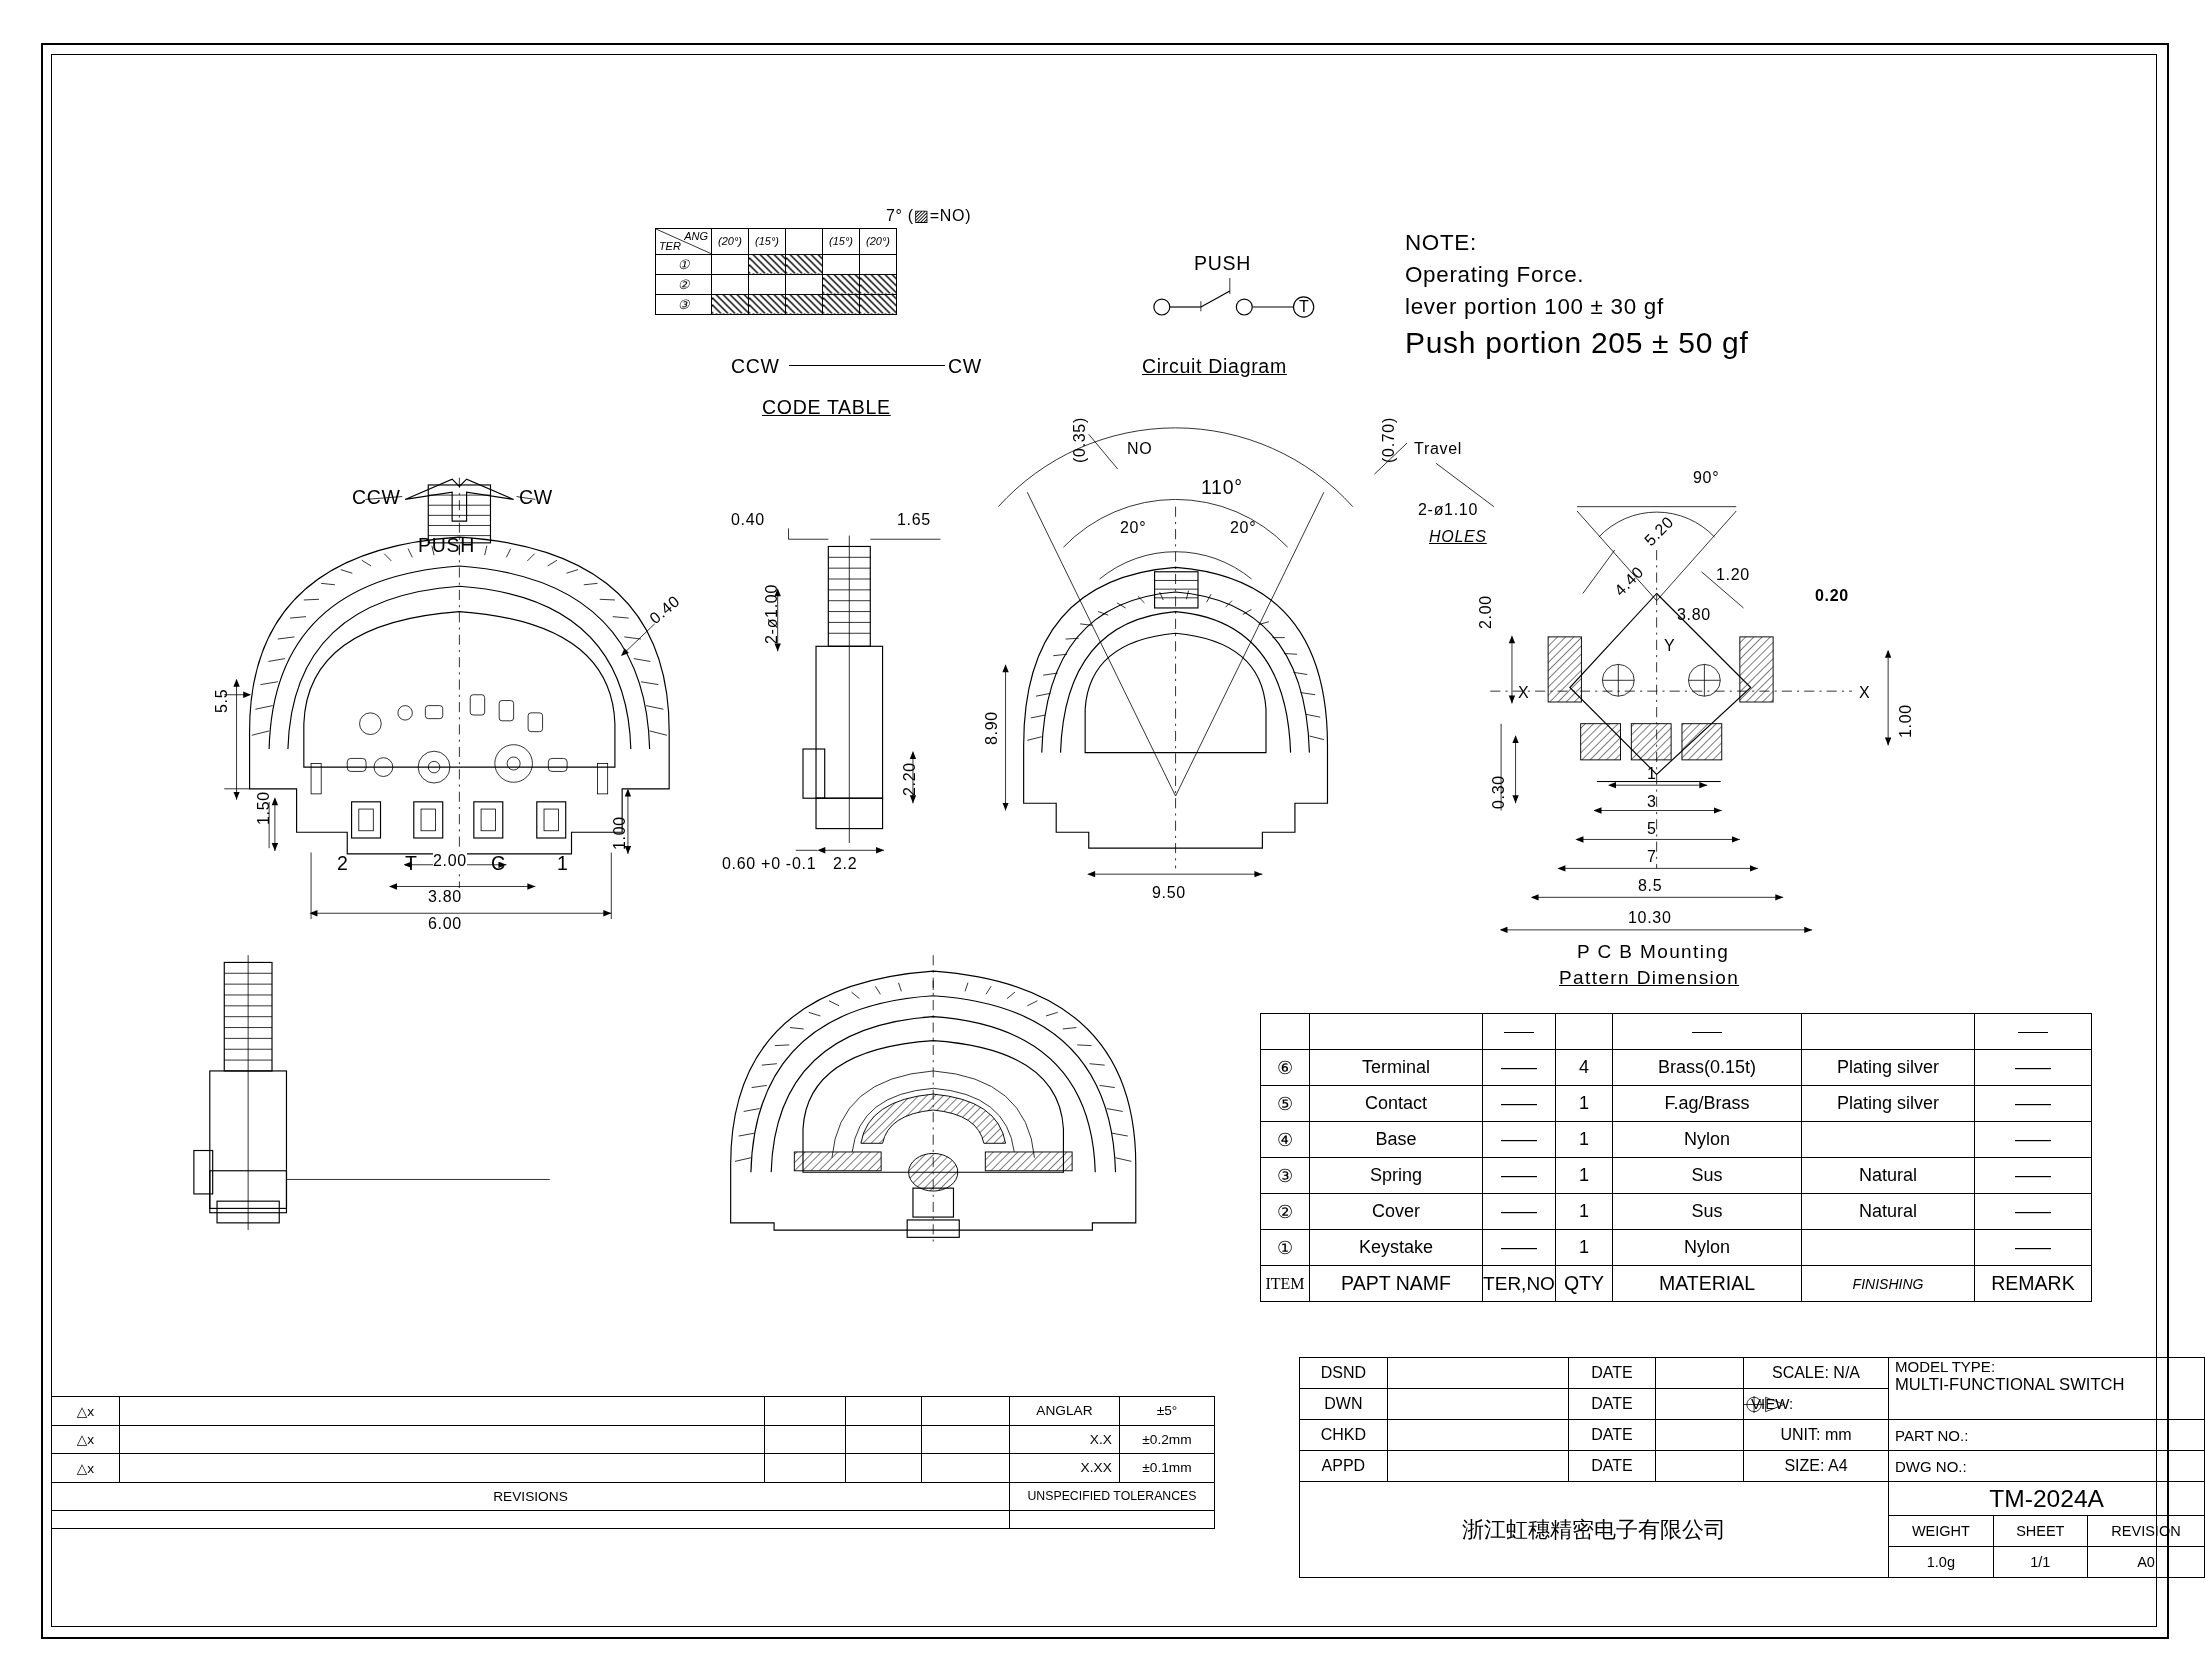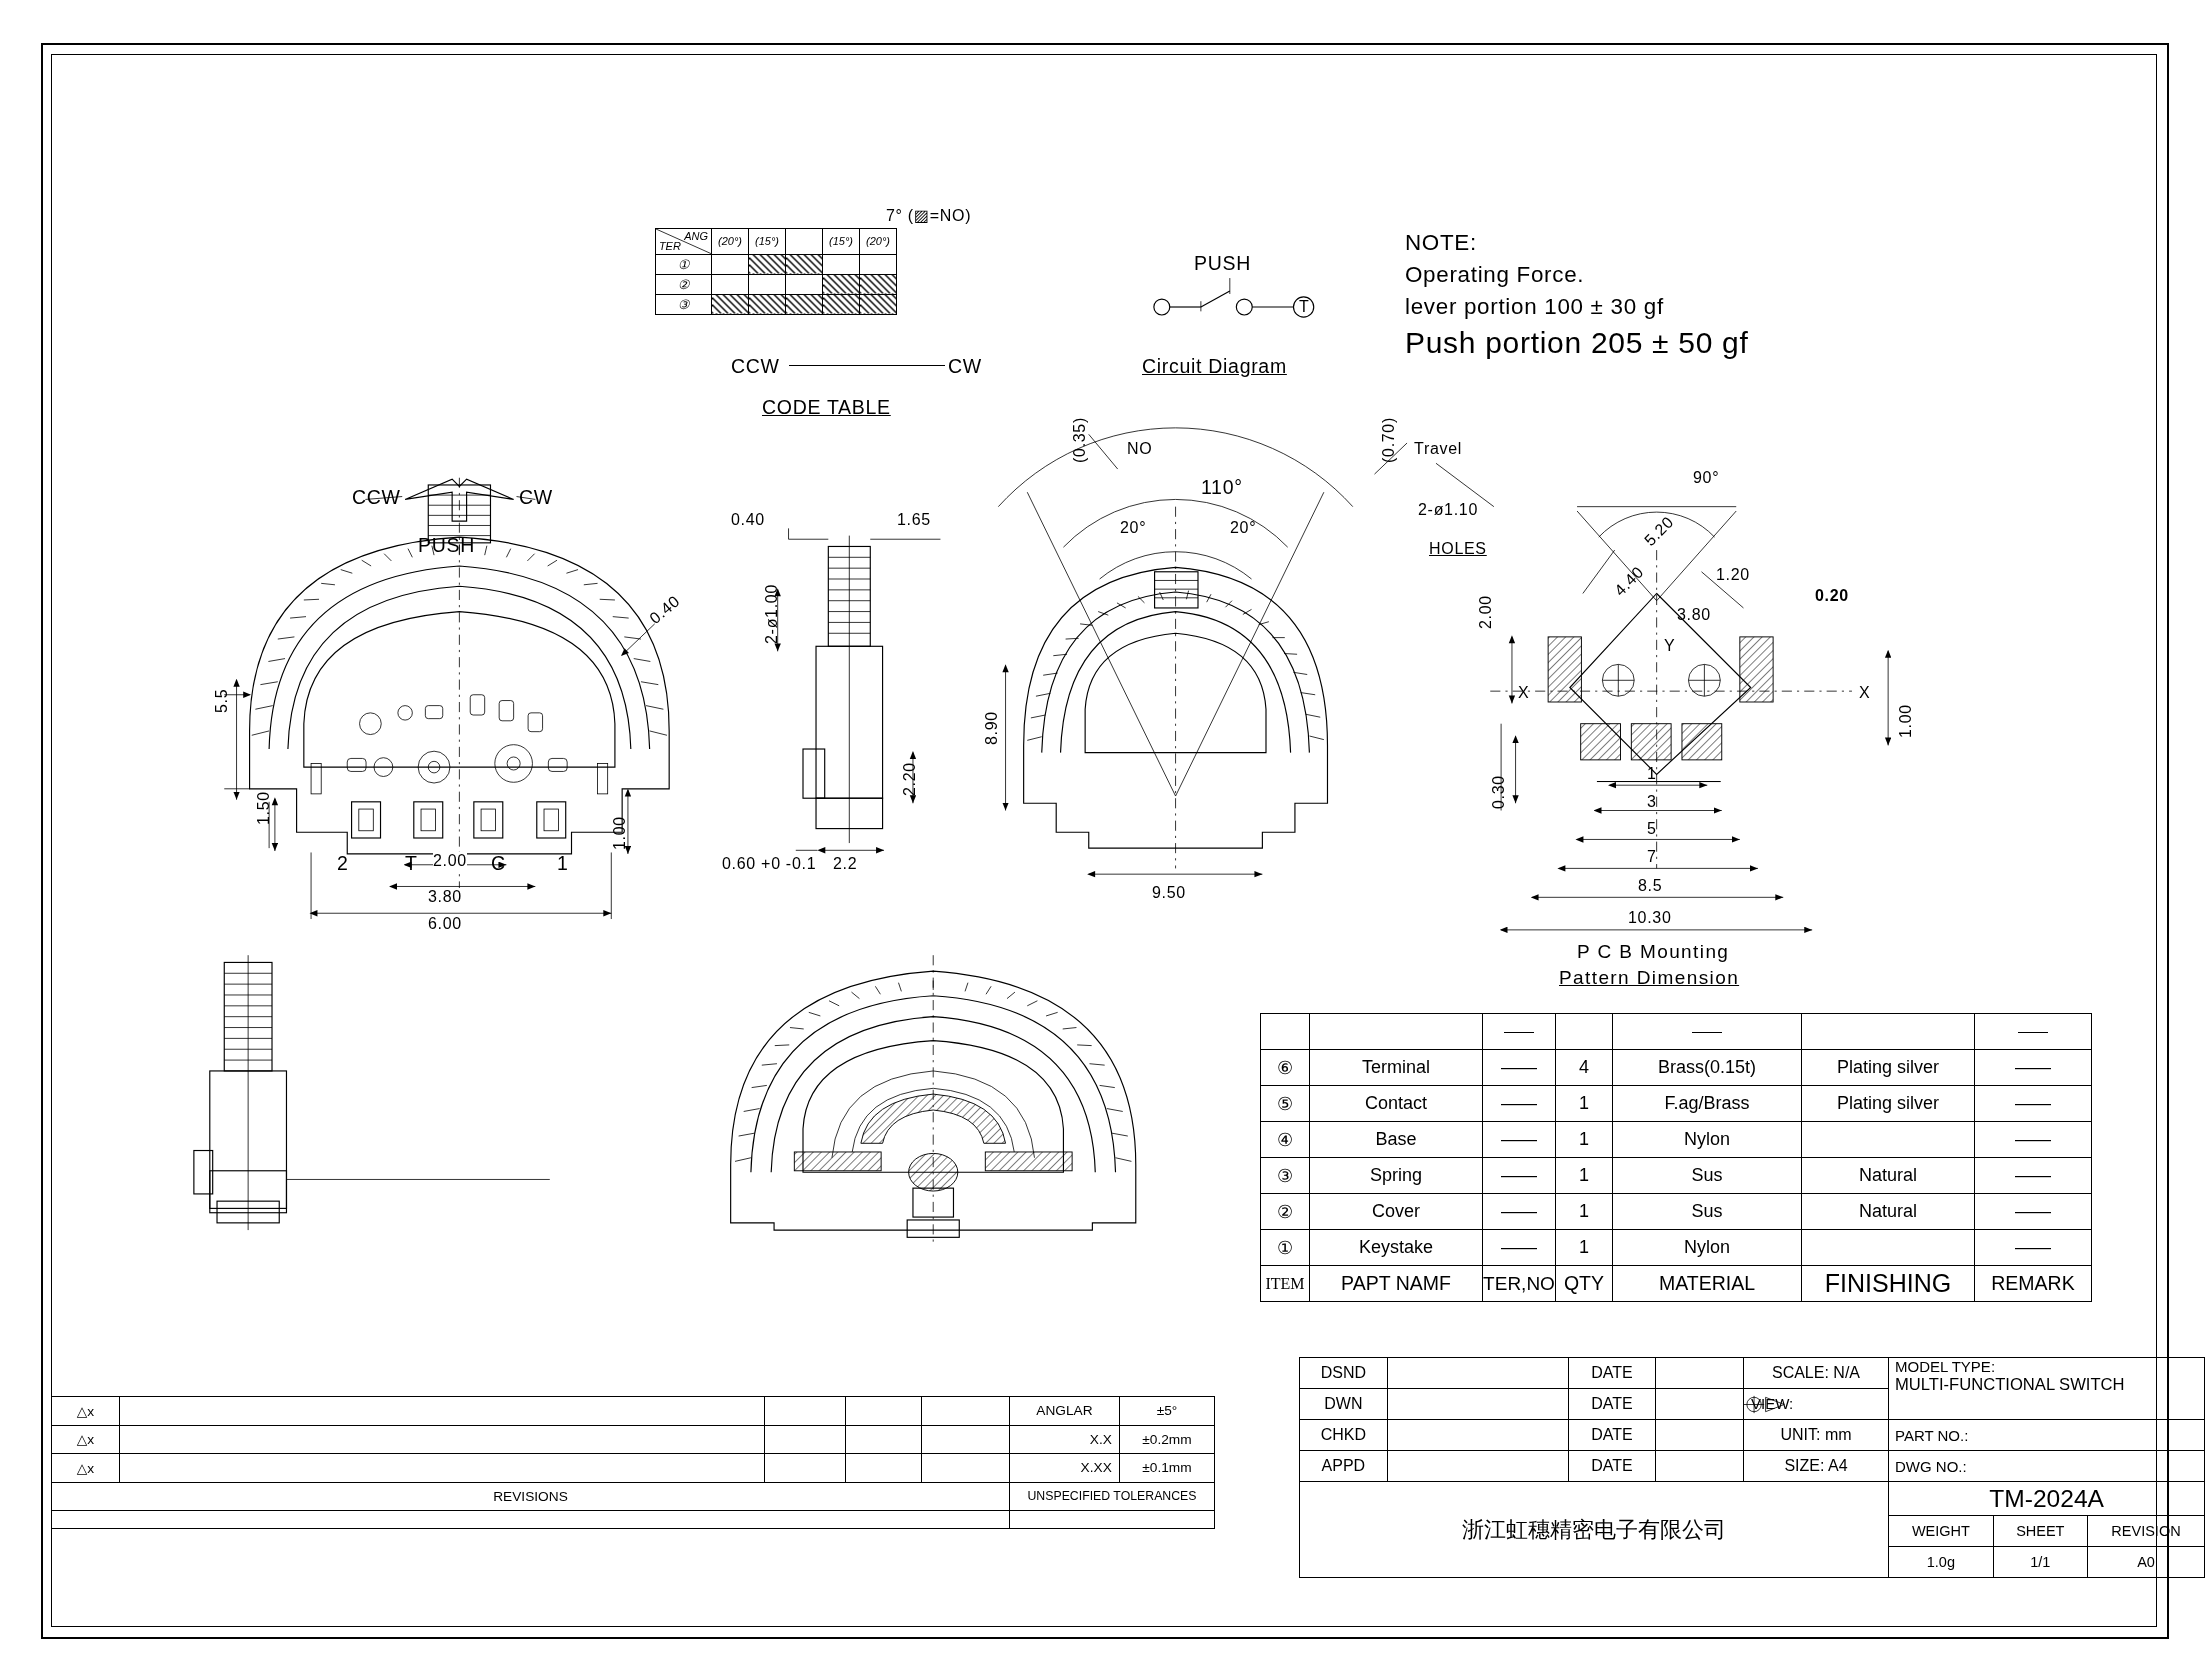--- a/index.html
+++ b/index.html
@@ -375,21 +375,21 @@
   <div class="txt cad mid" style="left:1127px;top:440px;">NO</div>
   <div class="txt cad big" style="left:1201px;top:476px;">110°</div>
   <div class="txt cad mid" style="left:1120px;top:519px;">20°</div>
   <div class="txt cad mid" style="left:1230px;top:519px;">20°</div>
   <div class="txt cad mid" style="left:1380px;top:463px;transform:rotate(-90deg);transform-origin:left top;">(0.70)</div>
   <div class="txt cad mid" style="left:1414px;top:440px;">Travel</div>
   <div class="txt cad mid" style="left:983px;top:745px;transform:rotate(-90deg);transform-origin:left top;">8.90</div>
   <div class="txt cad mid" style="left:1152px;top:884px;">9.50</div>
 
   <div class="txt cad mid" style="left:1418px;top:501px;">2-ø1.10</div>
-  <div class="txt cad mid ul" style="left:1429px;top:540px;">HOLES</div>
+  <div class="txt cad mid ul" style="left:1429px;top:528px;font-style:italic;">HOLES</div>
   <div class="txt cad mid" style="left:1693px;top:469px;">90°</div>
   <div class="txt cad mid" style="left:1641px;top:537px;transform:rotate(-45deg);transform-origin:left top;">5.20</div>
   <div class="txt cad mid" style="left:1611px;top:587px;transform:rotate(-45deg);transform-origin:left top;">4.40</div>
   <div class="txt cad mid" style="left:1716px;top:566px;">1.20</div>
   <div class="txt cad mid" style="left:1815px;top:587px;font-weight:bold;">0.20</div>
   <div class="txt cad mid" style="left:1677px;top:606px;">3.80</div>
   <div class="txt cad mid" style="left:1477px;top:629px;transform:rotate(-90deg);transform-origin:left top;">2.00</div>
   <div class="txt cad mid" style="left:1490px;top:809px;transform:rotate(-90deg);transform-origin:left top;">0.30</div>
   <div class="txt cad mid" style="left:1897px;top:738px;transform:rotate(-90deg);transform-origin:left top;">1.00</div>
   <div class="txt cad mid" style="left:1647px;top:765px;">1</div>
@@ -468,21 +468,21 @@
       <td>Nylon</td>
       <td></td>
       <td>——</td>
     </tr>
     <tr>
       <td style="font-size:16px;font-family:Liberation Serif, serif;">ITEM</td>
       <td style="font-size:19.5px;">PAPT NAMF</td>
       <td style="font-size:19px;">TER,NO</td>
       <td style="font-size:19.5px;">QTY</td>
       <td style="font-size:19.5px;">MATERIAL</td>
-      <td style="font-size:25px;">FINISHING</td>
+      <td style="font-size:14px;font-style:italic;">FINISHING</td>
       <td style="font-size:19.5px;">REMARK</td>
     </tr>
   </tbody>
     </table>
 
   <table id="tb">
     <tbody>
         <tr>
       <td style="width:87px;">DSND</td>
       <td style="width:181px;"></td>

